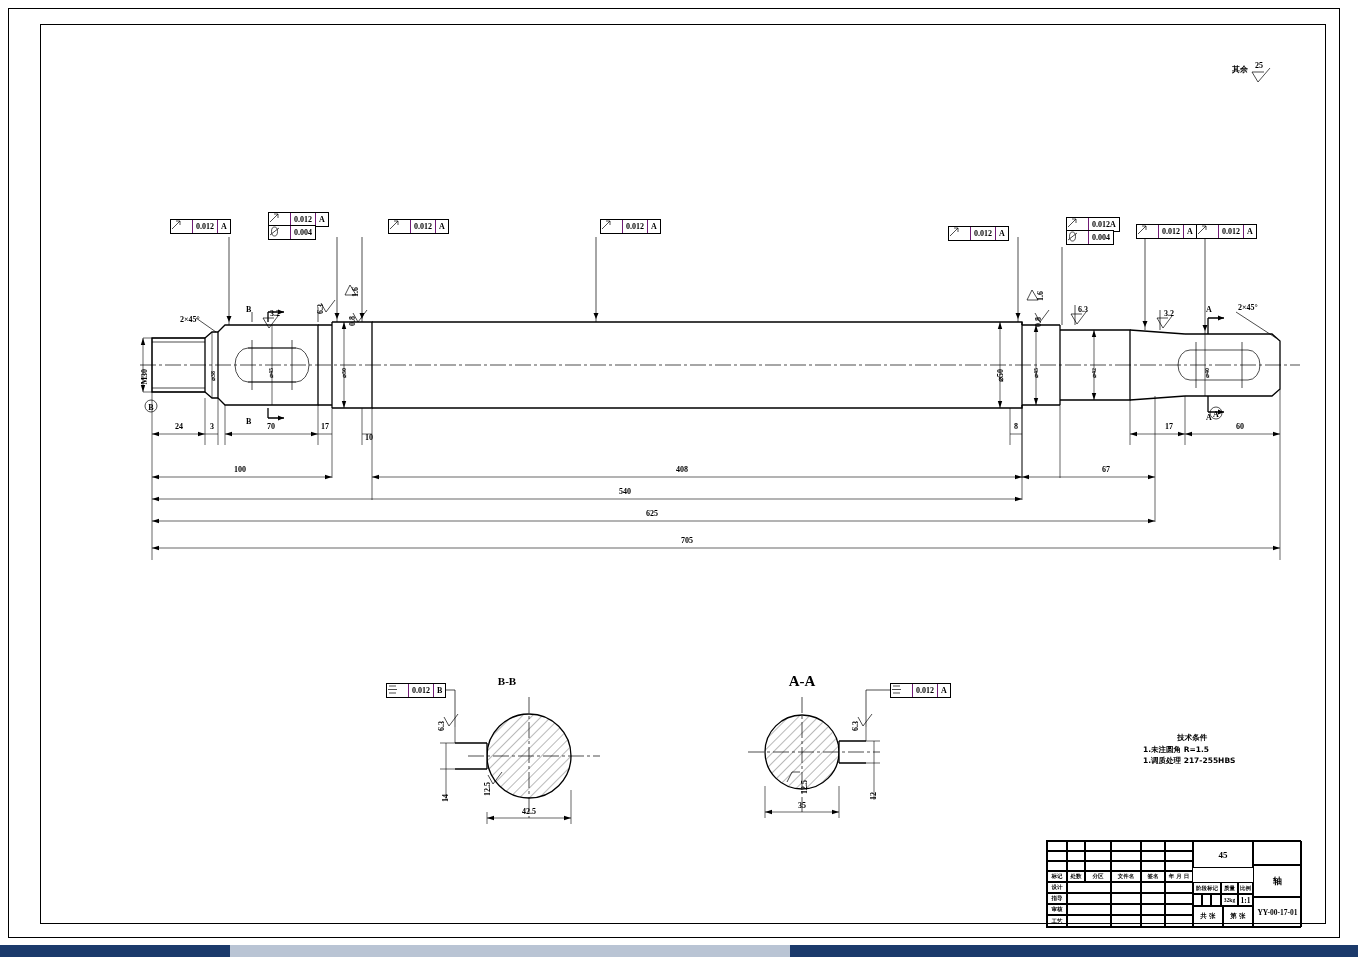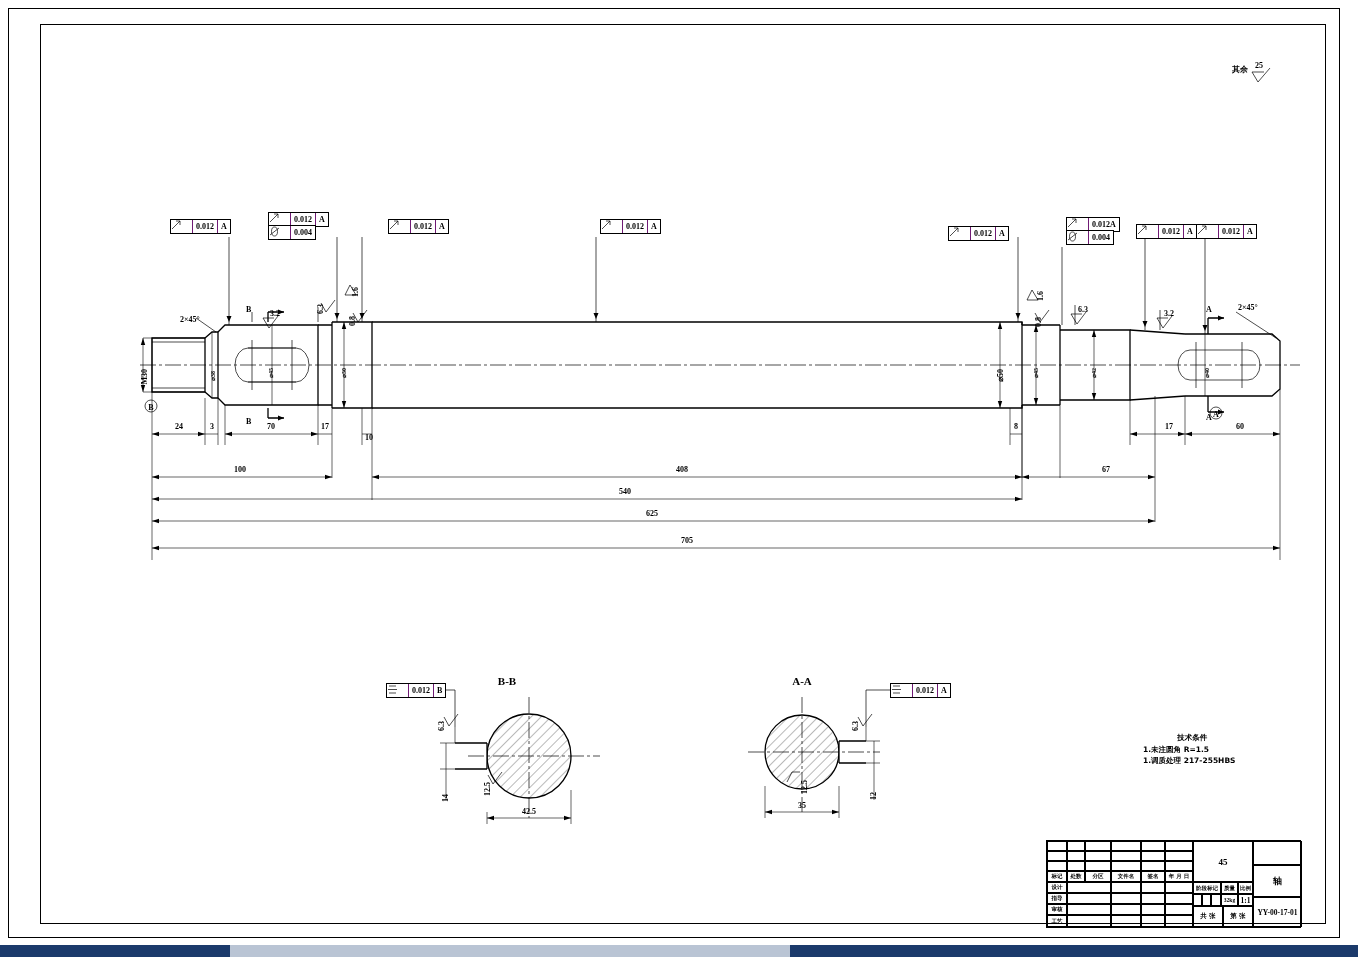--- a/index.html
+++ b/index.html
@@ -552,21 +552,21 @@
   <div class="t num c" style="left:1106px;top:470px;">67</div>
   <div class="t num c" style="left:682px;top:470px;">408</div>
   <div class="t num c" style="left:625px;top:492px;">540</div>
   <div class="t num c" style="left:652px;top:514px;">625</div>
   <div class="t num c" style="left:687px;top:541px;">705</div>
 
   <div class="t num c" style="left:507px;top:681px;font-size:11px;">B-B</div>
   <div class="t num c" style="left:529px;top:812px;">42.5</div>
   <div class="t num" style="left:446px;top:790px;transform:rotate(-90deg) translate(-50%,-50%);">14</div>
 
-  <div class="t num c" style="left:802px;top:681px;font-size:11px;">A-A</div>
+  <div class="t num c" style="left:802px;top:681px;font-size:15px;">A-A</div>
   <div class="t num c" style="left:802px;top:806px;">35</div>
   <div class="t num" style="left:874px;top:788px;transform:rotate(-90deg) translate(-50%,-50%);">12</div>
 
   <div class="techreq" style="left:1143px;top:732px;">
     <div style="text-align:center;padding-left:6px;">技术条件</div>
     <div>1.未注圆角 R=1.5</div>
     <div>1.调质处理 217-255HBS</div>
   </div>
 
   <div class="tb" style="left:1046px;top:840px;width:255px;height:88px;">
@@ -616,21 +616,21 @@
     <div class="tbcell" style="left:64px;top:63px;width:30px;height:11px;"></div>
     <div class="tbcell" style="left:94px;top:63px;width:24px;height:11px;"></div>
     <div class="tbcell" style="left:118px;top:63px;width:28px;height:11px;"></div>
 
     <div class="tbcell" style="left:0;top:74px;width:20px;height:12px;font-size:5.5px;">工艺</div>
     <div class="tbcell" style="left:20px;top:74px;width:44px;height:12px;"></div>
     <div class="tbcell" style="left:64px;top:74px;width:30px;height:12px;"></div>
     <div class="tbcell" style="left:94px;top:74px;width:24px;height:12px;"></div>
     <div class="tbcell" style="left:118px;top:74px;width:28px;height:12px;"></div>
 
-    <div class="tbcell num" style="left:146px;top:0;width:60px;height:41px;font-size:9px;">45</div>
+    <div class="tbcell num" style="left:146px;top:0;width:60px;height:27px;font-size:9px;">45</div>
 
     <div class="tbcell" style="left:146px;top:41px;width:28px;height:12px;font-size:5.5px;">阶段标记</div>
     <div class="tbcell" style="left:174px;top:41px;width:17px;height:12px;font-size:5.5px;">质量</div>
     <div class="tbcell" style="left:191px;top:41px;width:15px;height:12px;font-size:5.5px;">比例</div>
 
     <div class="tbcell" style="left:146px;top:53px;width:9px;height:12px;"></div>
     <div class="tbcell" style="left:155px;top:53px;width:9px;height:12px;"></div>
     <div class="tbcell" style="left:164px;top:53px;width:10px;height:12px;"></div>
     <div class="tbcell num" style="left:174px;top:53px;width:17px;height:12px;font-size:5.5px;">32kg</div>
     <div class="tbcell num" style="left:191px;top:53px;width:15px;height:12px;font-size:7.5px;">1:1</div>

